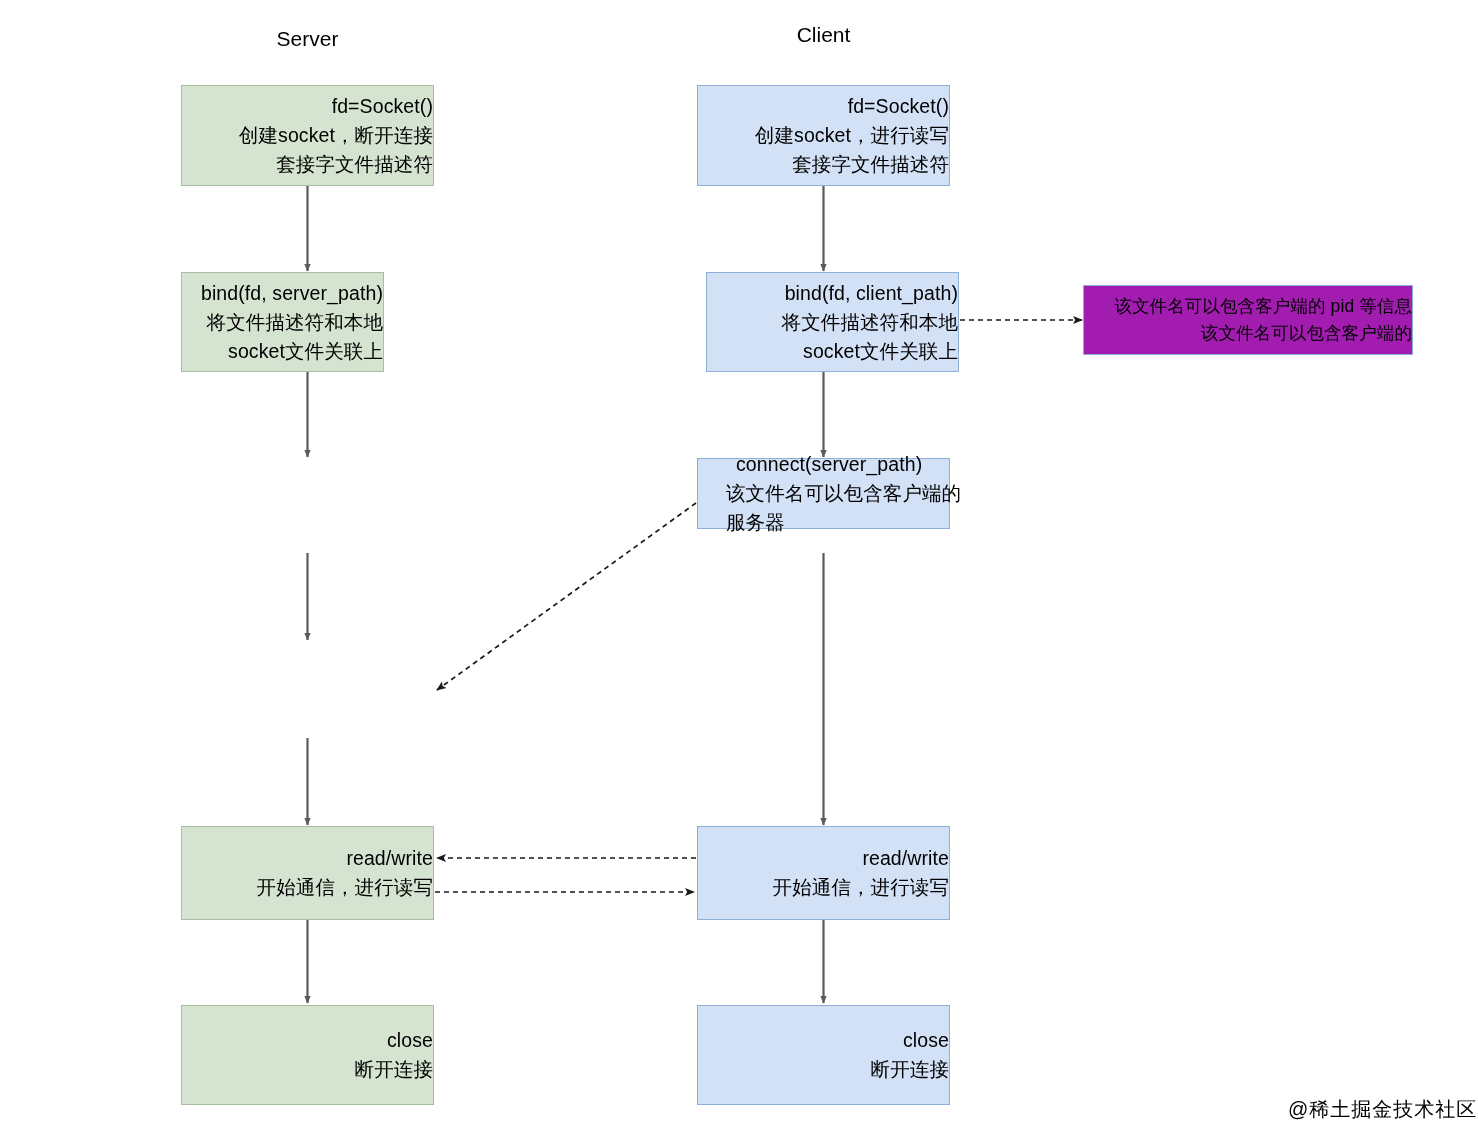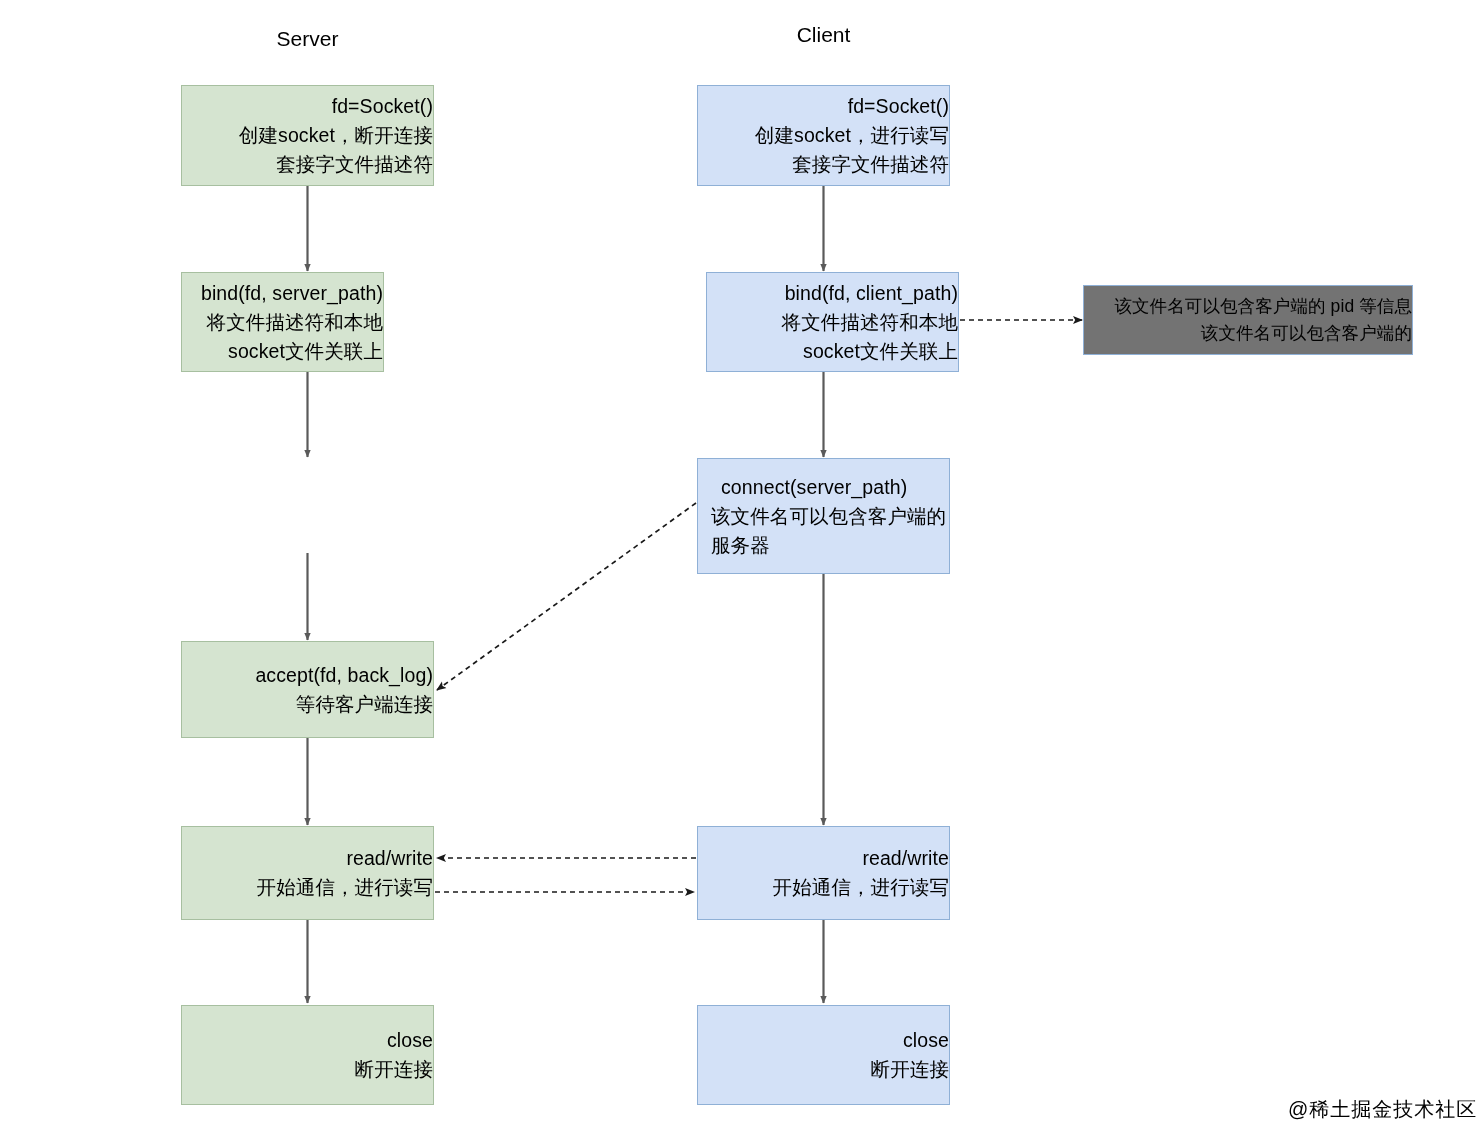--- a/index.html
+++ b/index.html
@@ -52,21 +52,21 @@
   }
   .node.server {
     background: #d5e4d0;
     border: 1px solid #a7bfa0;
   }
   .node.client {
     background: #d3e1f7;
     border: 1px solid #8fb0d6;
   }
   .node.note {
-    background: #737373;
+    background: #a21caf;
     border: 1px solid #8fb0d6;
     font-size: 17.5px;
     line-height: 27px;
   }
   .watermark {
     position: absolute;
     font-size: 20px;
     color: #000000;
     white-space: nowrap;
     letter-spacing: 1px;
@@ -120,24 +120,20 @@
     <span class="line">套接字文件描述符</span>
   </div>
 
   <div class="node server" style="left:181px; top:272px; width:203px; height:100px;">
     <span class="line">bind(fd, server_path)</span>
     <span class="line">将文件描述符和本地</span>
     <span class="line">socket文件关联上</span>
   </div>
 
 
-  <div class="node server" style="left:181px; top:641px; width:253px; height:97px;">
-    <span class="line">accept(fd, back_log)</span>
-    <span class="line">等待客户端连接</span>
-  </div>
 
   <div class="node server" style="left:181px; top:826px; width:253px; height:94px;">
     <span class="line">read/write</span>
     <span class="line">开始通信，进行读写</span>
   </div>
 
   <div class="node server" style="left:181px; top:1005px; width:253px; height:100px;">
     <span class="line">close</span>
     <span class="line">断开连接</span>
   </div>
@@ -147,21 +143,21 @@
     <span class="line">创建socket，进行读写</span>
     <span class="line">套接字文件描述符</span>
   </div>
 
   <div class="node client" style="left:697px; top:272px; width:253px; height:100px;margin-left:9px;">
     <span class="line">bind(fd, client_path)</span>
     <span class="line">将文件描述符和本地</span>
     <span class="line">socket文件关联上</span>
   </div>
 
-  <div class="node client" style="left:697px; top:458px; width:253px; height:116px; align-items:flex-start; padding-left:13px;">
+  <div class="node client" style="left:697px; top:458px; width:253px; height:71px; align-items:flex-start; padding-left:28px;">
     <span class="line" style="padding-left:10px;">connect(server_path)</span>
     <span class="line">该文件名可以包含客户端的</span>
     <span class="line">服务器</span>
   </div>
 
   <div class="node client" style="left:697px; top:826px; width:253px; height:94px;">
     <span class="line">read/write</span>
     <span class="line">开始通信，进行读写</span>
   </div>
 

